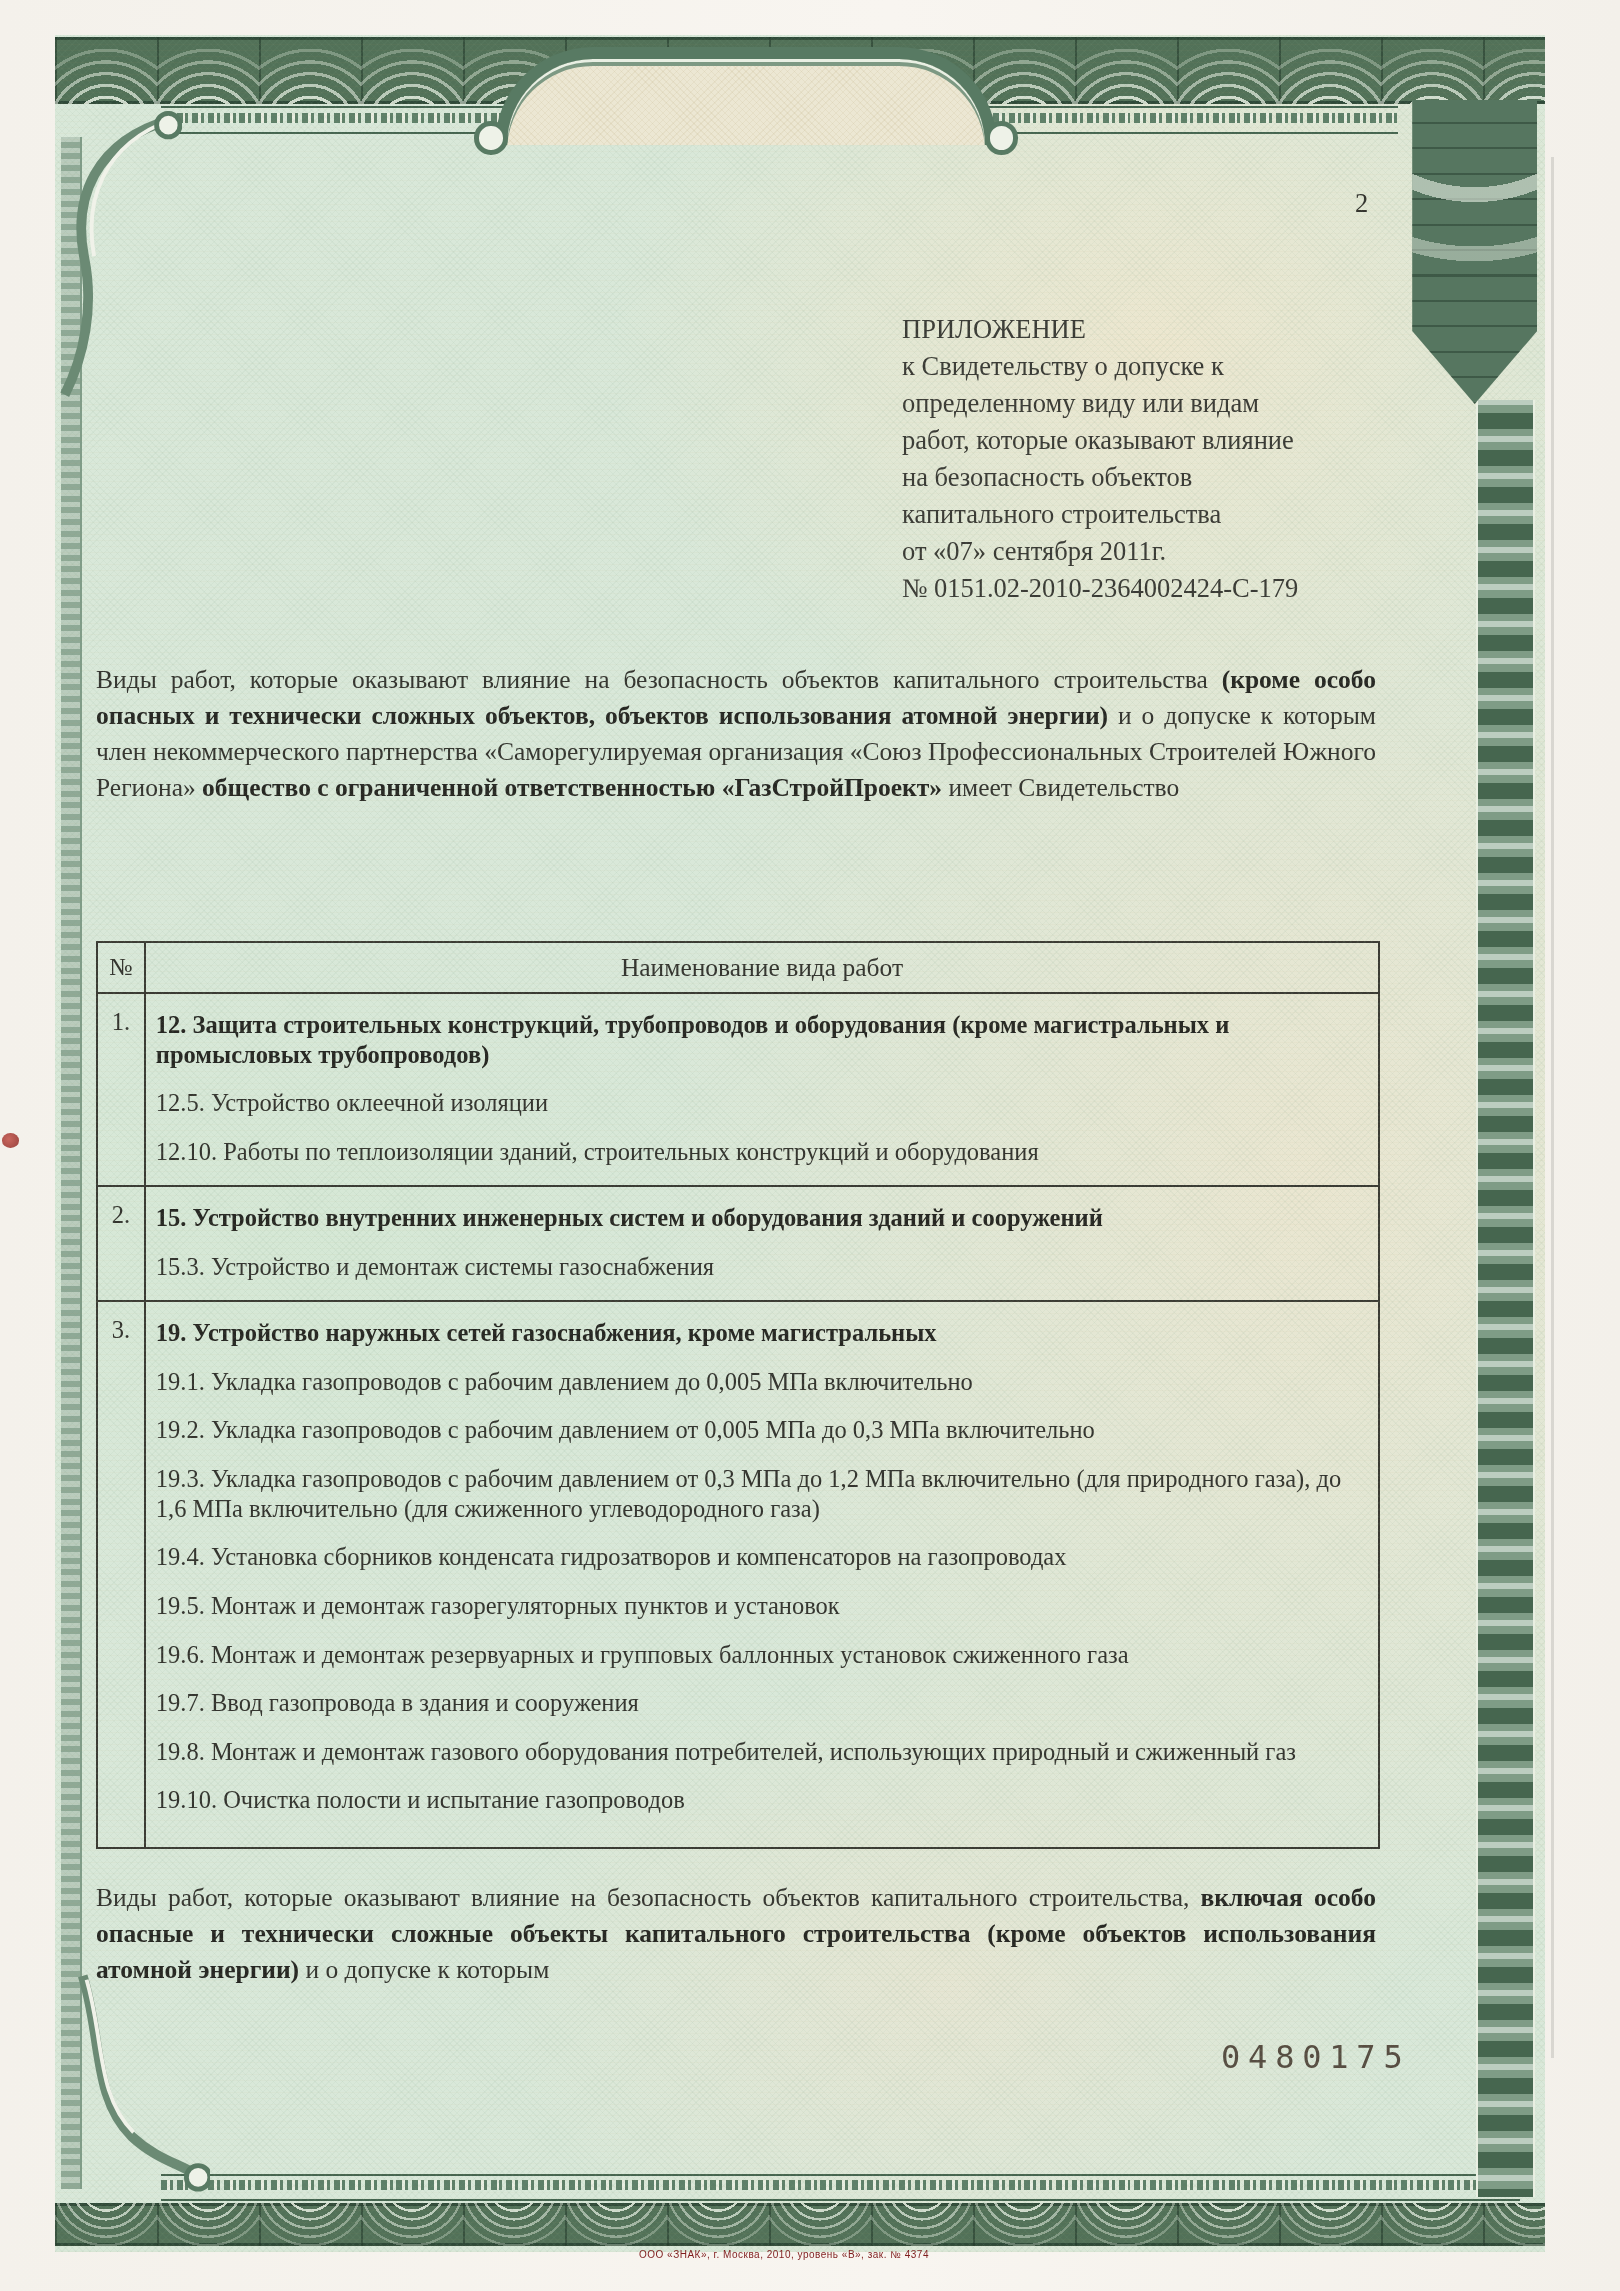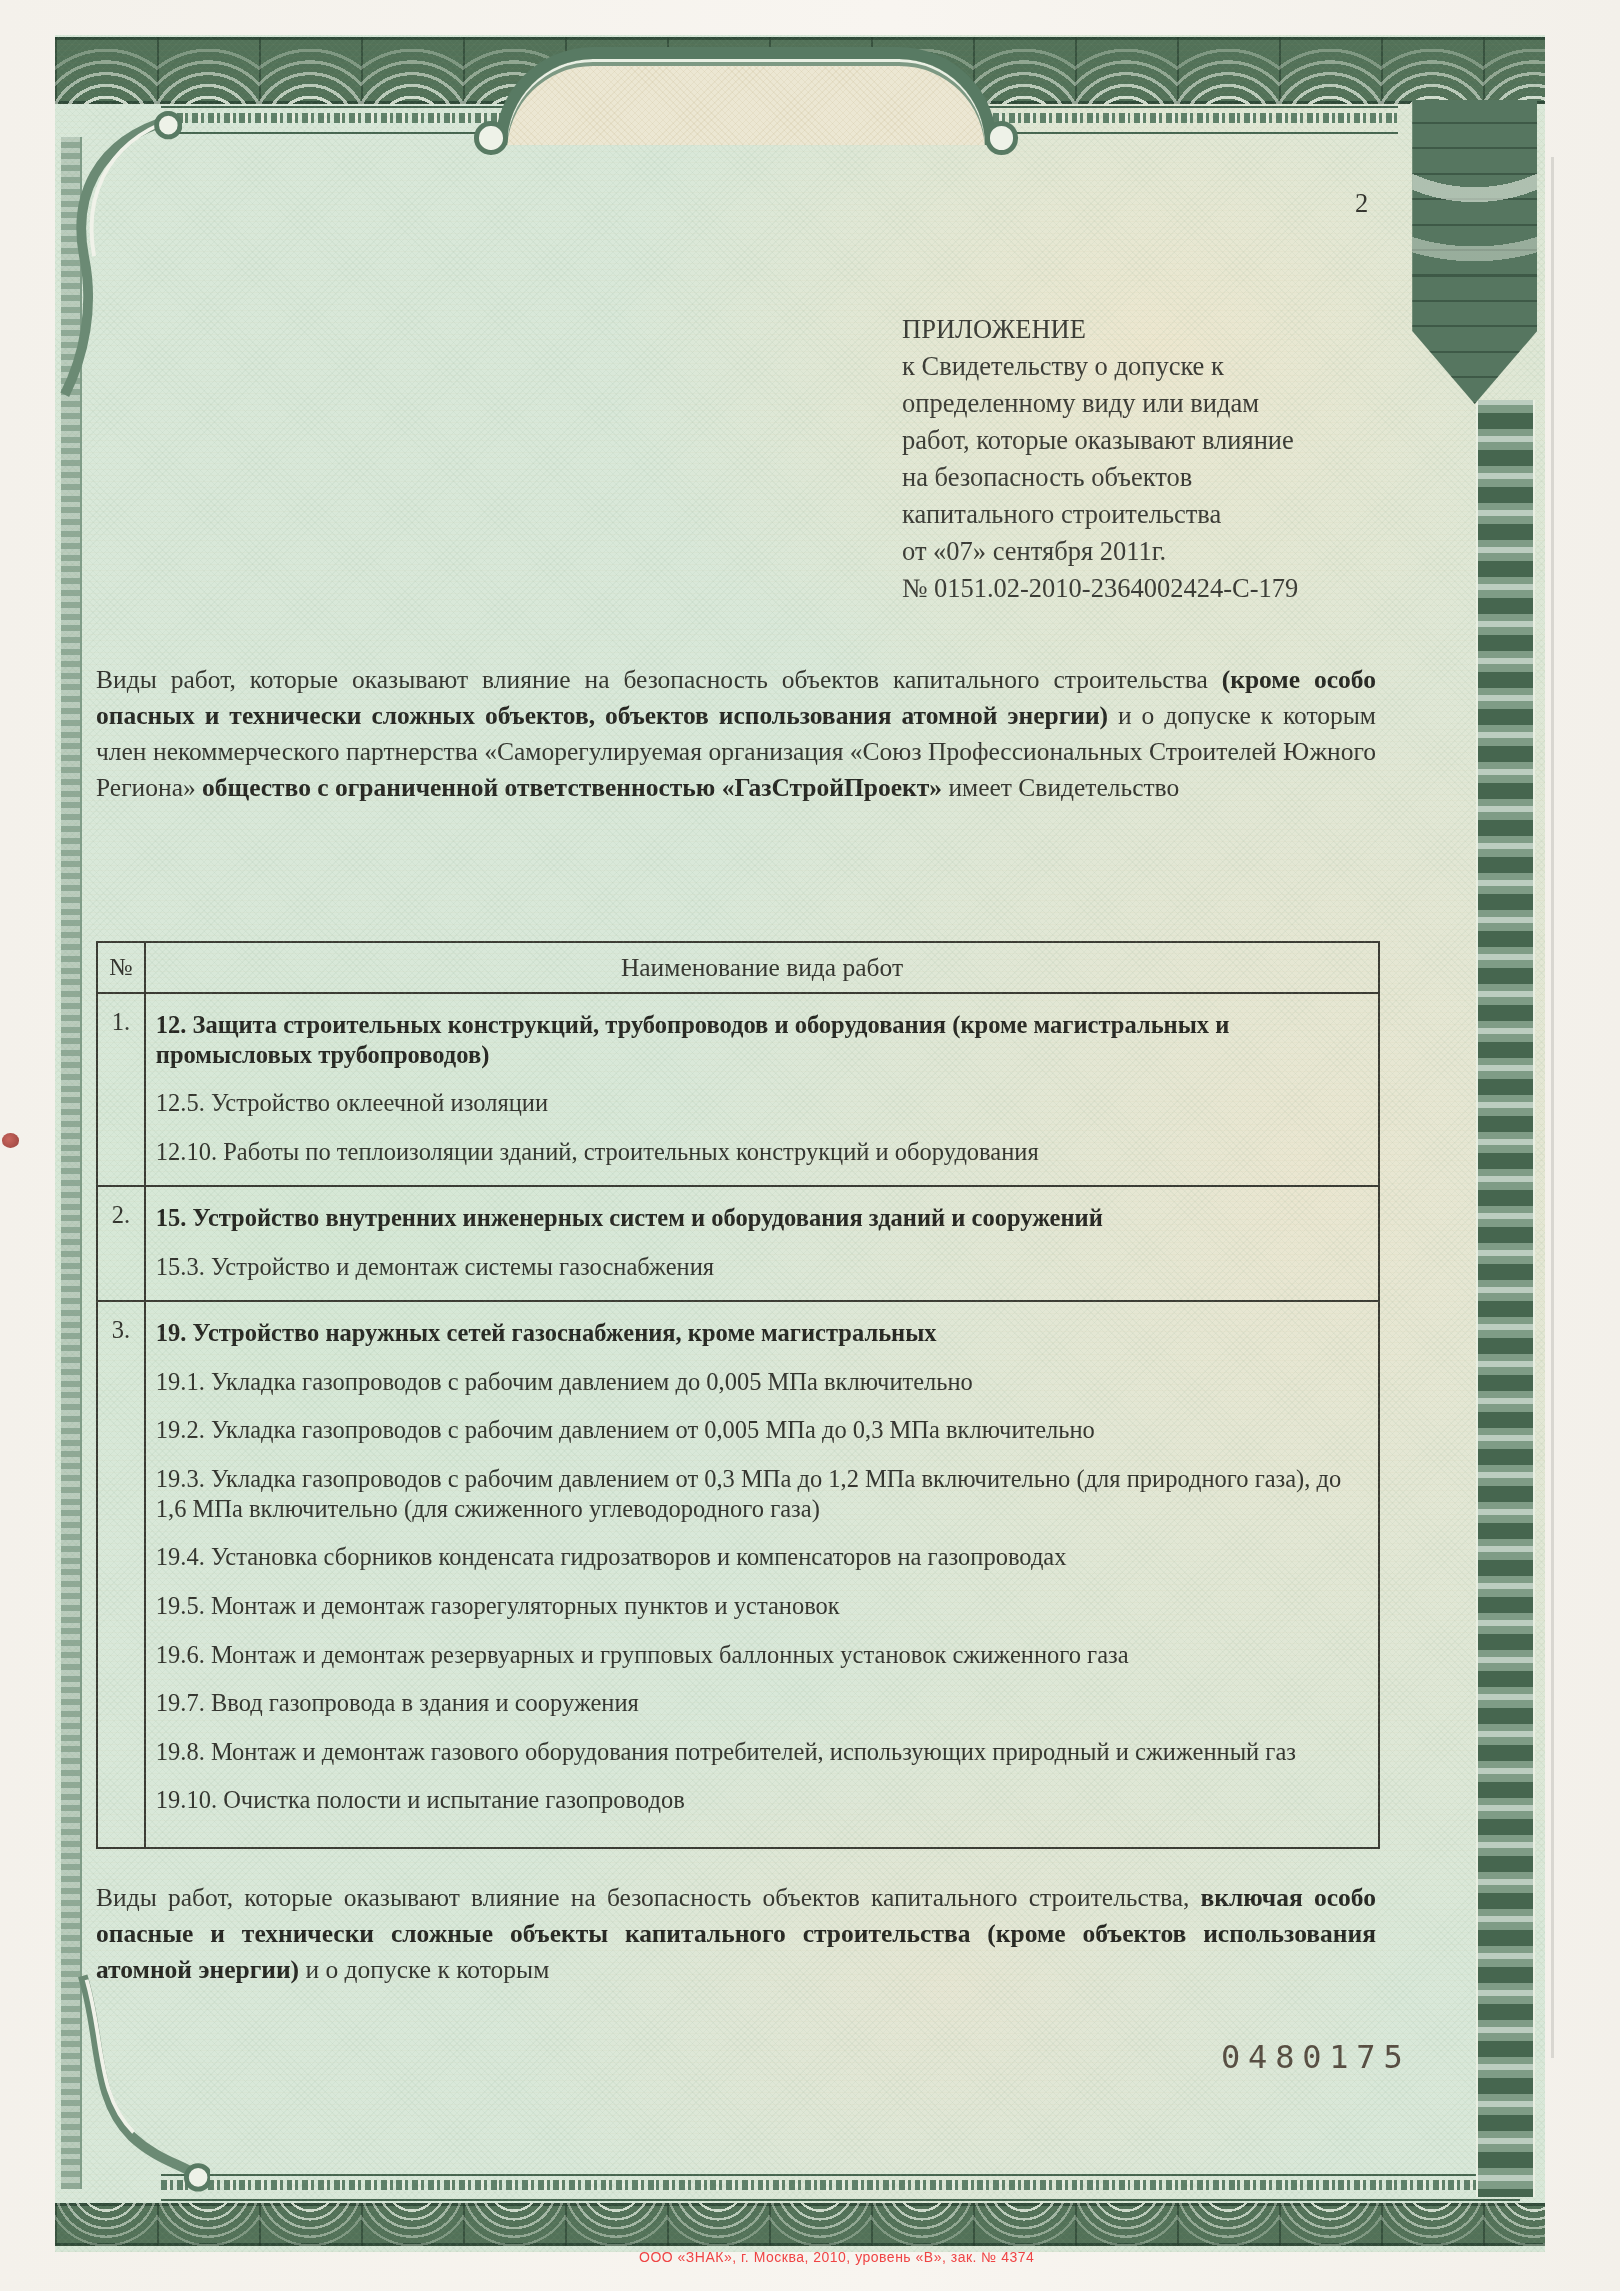--- a/index.html
+++ b/index.html
@@ -99,21 +99,21 @@
   .tno{border-right:2px solid #3a3a33;text-align:center;padding-top:13.7px;}
   .thead-row{min-height:49px;}
   .thead-row .tno{padding-top:9.8px;}
   .thead-name{text-align:center;padding-top:9.8px;font-size:25.5px;}
   .tcell{padding:15.7px 19.6px 0 9.8px;}
   .item{margin:0 0 18.6px 0;line-height:30px;}
   .r1{min-height:180px;} .r2{min-height:96px;} .r3{min-height:545px;}
   .serial{position:absolute;left:1166px;top:2003px;font-family:"DejaVu Sans Mono","Liberation Mono",monospace;
     font-size:32px;letter-spacing:7.8px;color:#564c41;}
   .printer-note{position:absolute;left:639px;top:2249px;font-family:"Liberation Sans","DejaVu Sans",sans-serif;
-    font-size:14px;color:#ef4444;letter-spacing:0.5px;}
+    font-size:10px;color:#7f1d1d;letter-spacing:0.5px;}
 </style>
 </head>
 <body>
 
 <div class="sheet">
 
   <div class="band band-top"></div>
   <div class="rule rule-top"></div>
   <div class="arch"></div>
   <div class="corner-tr"></div>

